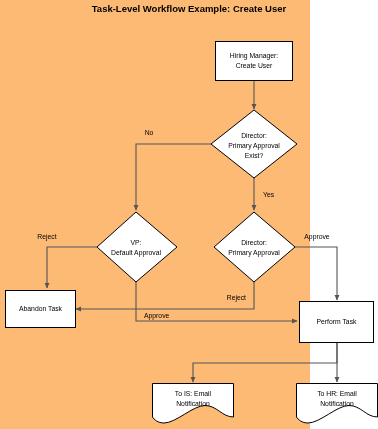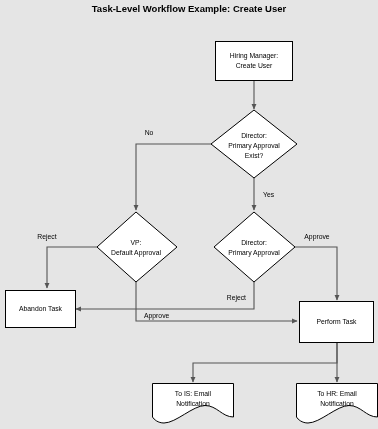--- a/index.html
+++ b/index.html
@@ -9,23 +9,23 @@
   }
   body {
     width: 378px;
     height: 429px;
     overflow: hidden;
     font-family: "Liberation Sans", sans-serif;
     color: #000000;
   }
   #canvas {
     position: relative;
-    width: 378px;
+    width: 310px;
     height: 429px;
-    background: #e5e5e5;
+    background: #fdba74;
   }
   svg#flow {
     position: absolute;
     left: 0;
     top: 0;
     width: 378px;
     height: 429px;
   }
   .title-text {
     font-family: "Liberation Sans", sans-serif;

